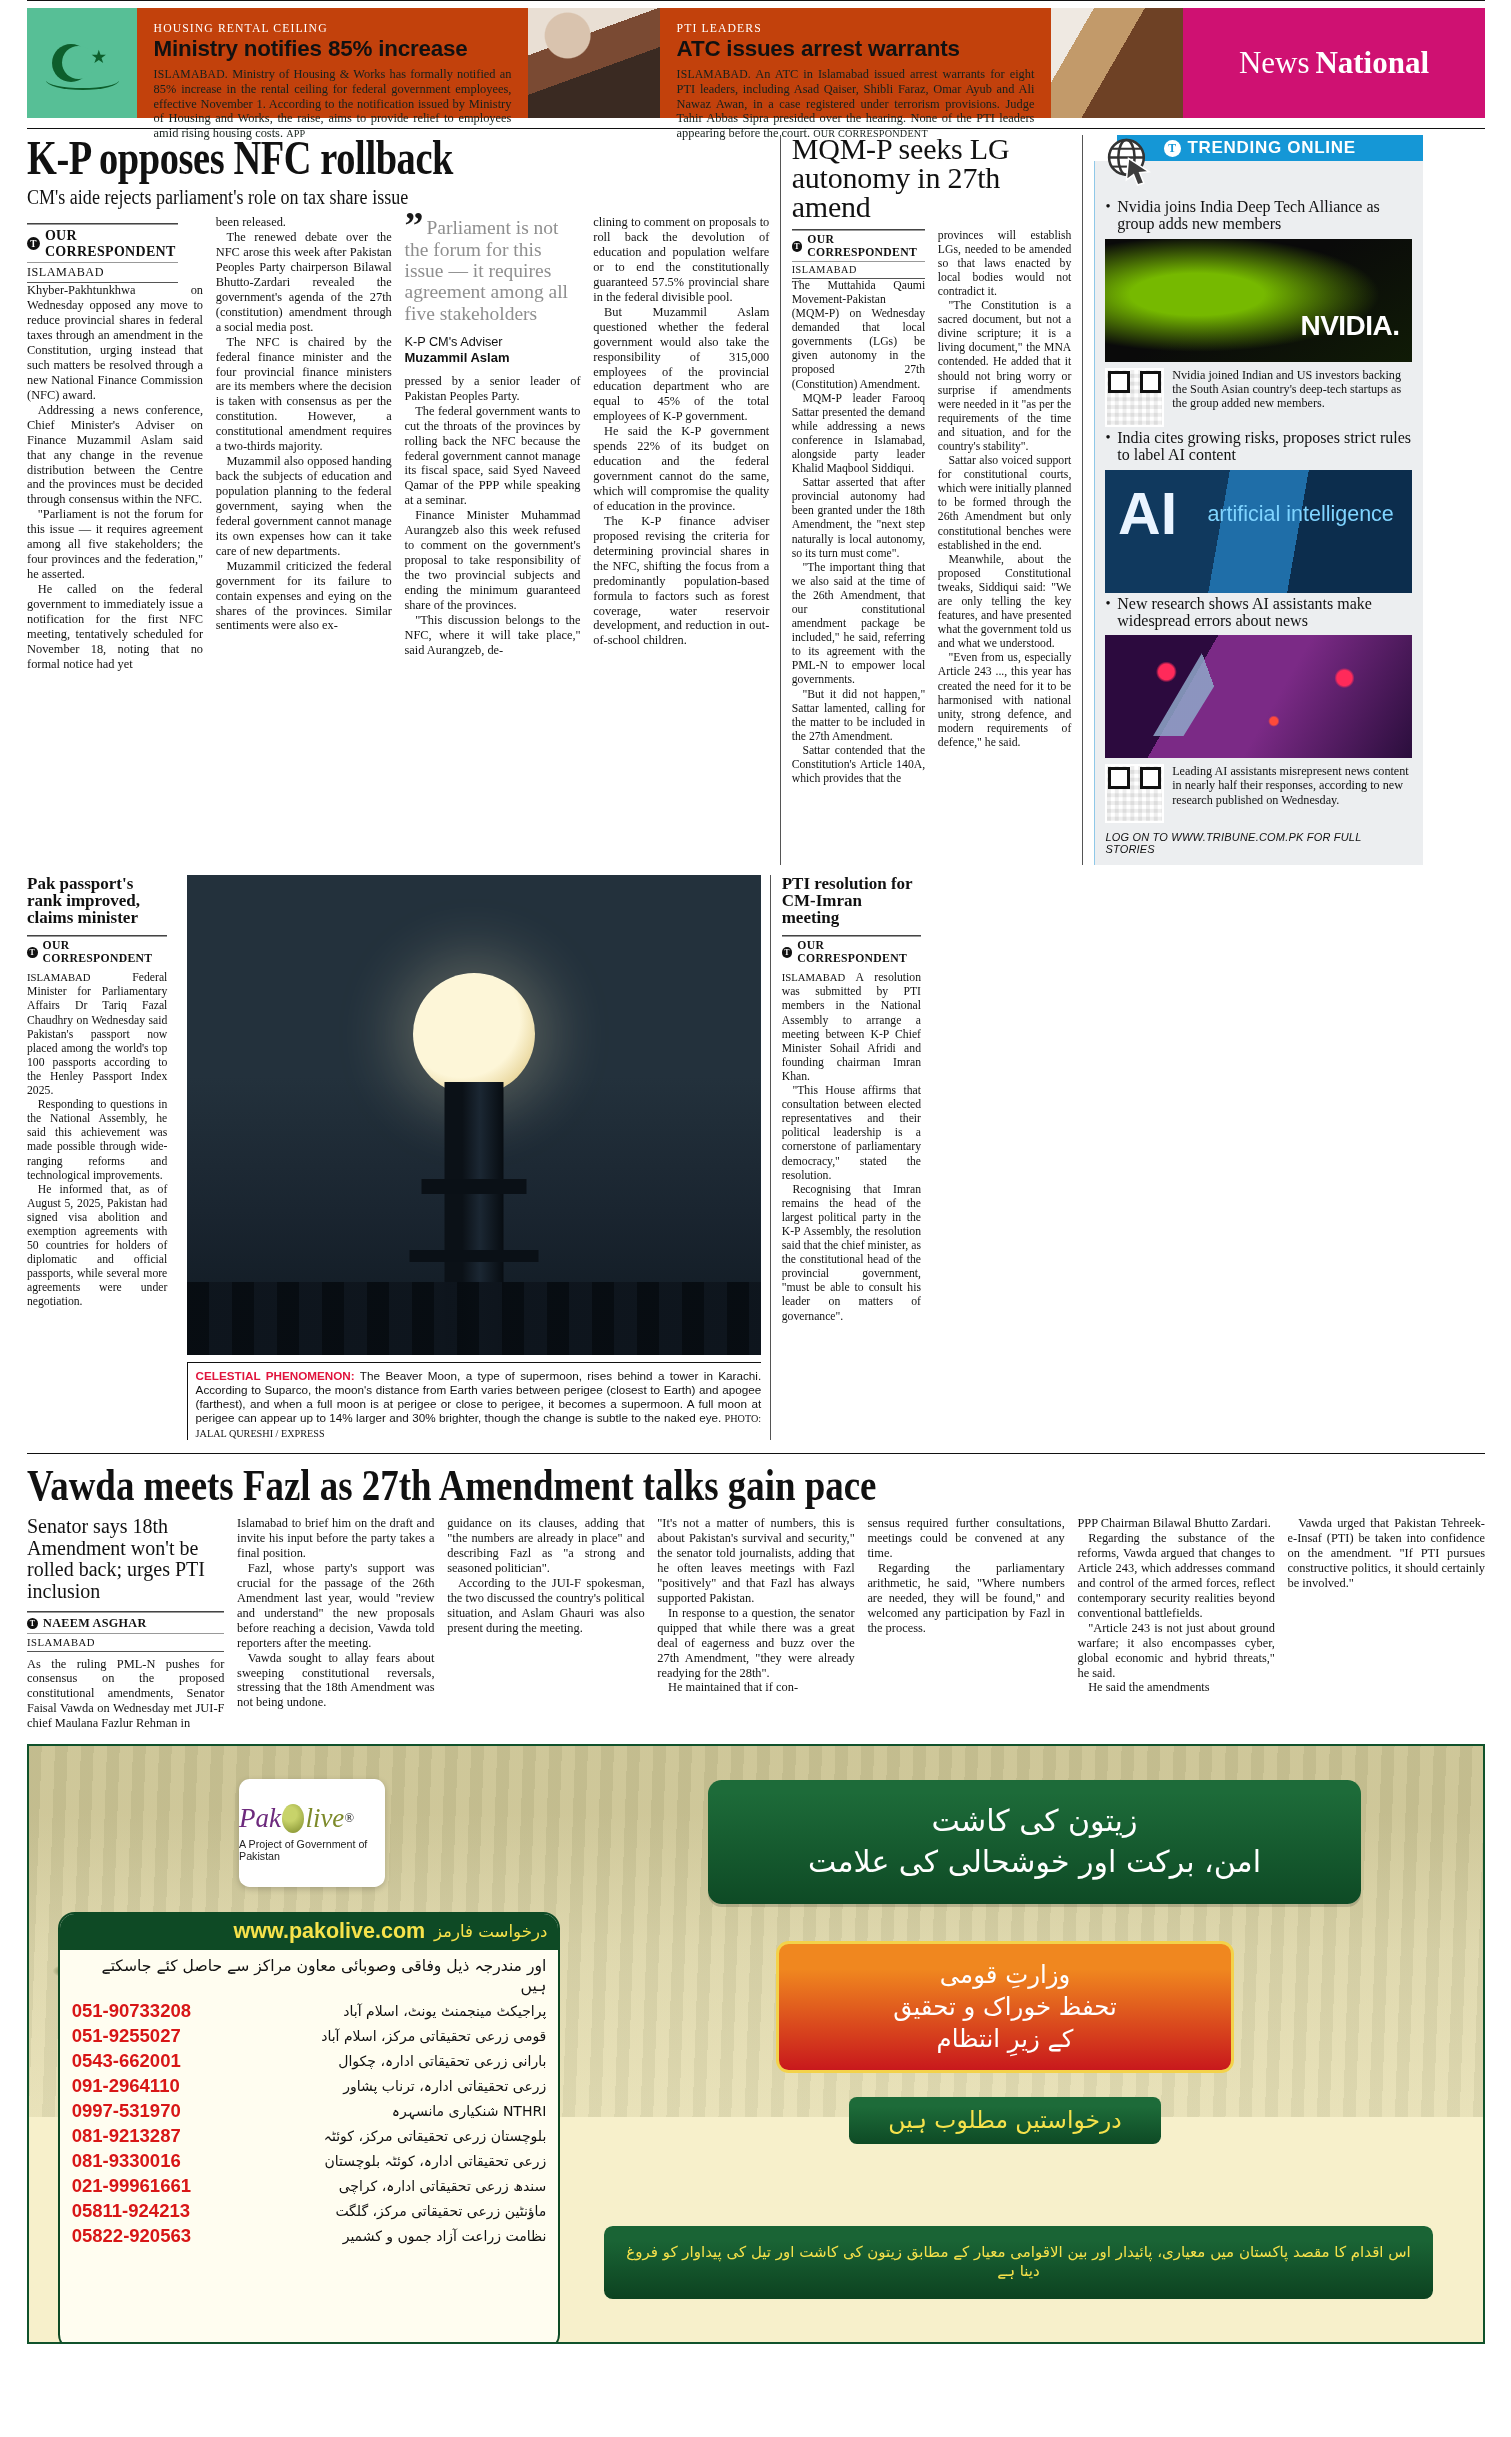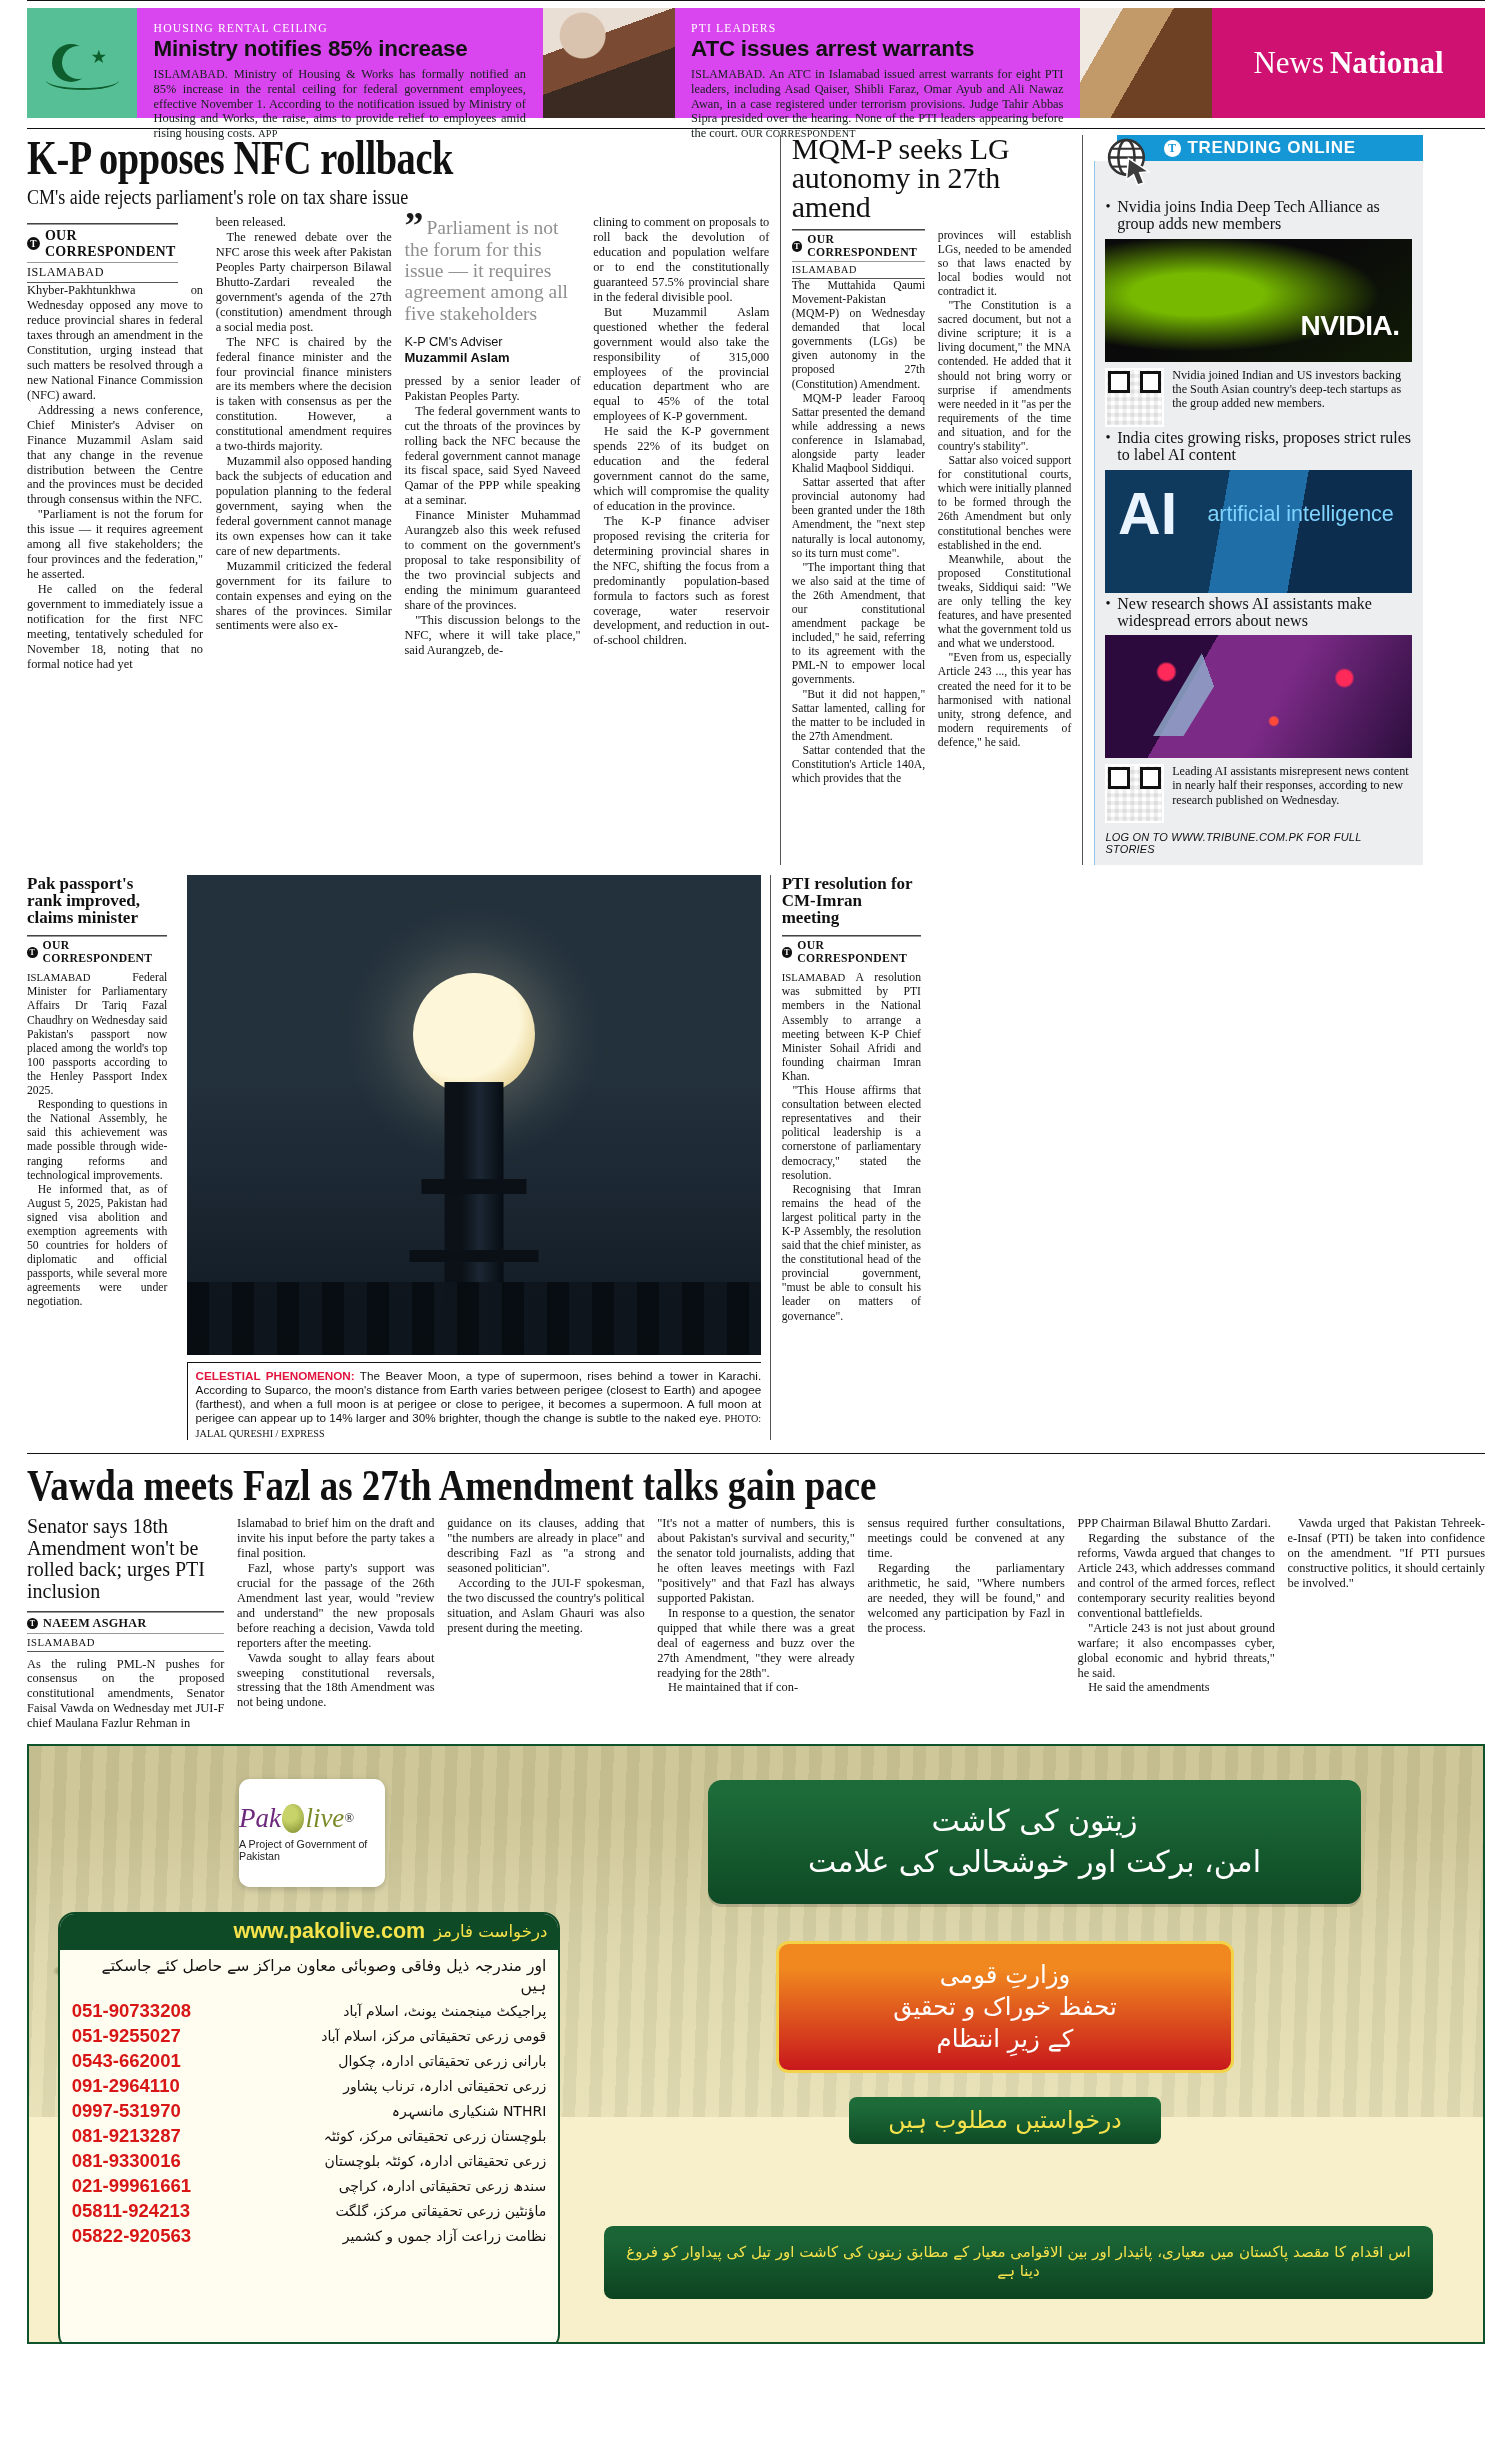--- a/index.html
+++ b/index.html
@@ -59,21 +59,21 @@
   }
   .flag-star {
     position: absolute; left: 45px; top: 12.7px;
     color: #0d5e2c; font-size: 18.5px; line-height: 1;
   }
   .flag-wreath {
     position: absolute; left: 0; bottom: 0; width: 73px; height: 19.5px;
     border-bottom: 2.4px double #0d5e2c; border-radius: 0 0 50% 50%;
   }
   .brief {
-    flex: 1; background: #d946ef; padding: 14.6px 16.6px 6.8px 16.6px; color: #10241c;
+    flex: 1; background: #c2410c; padding: 14.6px 16.6px 6.8px 16.6px; color: #10241c;
     position: relative;
   }
   .brief.second { }
   .brief-kicker {
     font-family: "Liberation Serif", serif;
     color: #ffffff; font-size: 11.7px; letter-spacing: 1.1px;
     text-transform: uppercase; margin-bottom: 2.9px;
   }
   .brief-head {
     font-family: "Liberation Sans", sans-serif;
@@ -96,21 +96,21 @@
       linear-gradient(160deg, #e9dfd4 0 30%, #7a4a33 30% 55%, #3a2a22 55% 100%),
       linear-gradient(30deg, #c08a5a 0 40%, #6b4330 100%);
     background-blend-mode: normal, normal, overlay;
   }
   .brief-photo.gavel {
     background-image:
       linear-gradient(120deg, #efe9e2 0 22%, #c29a6a 22% 48%, #6e4125 48% 100%),
       radial-gradient(ellipse at 62% 62%, #3a2114 0 28%, transparent 29%);
   }
   .news-national {
-    width: 273px; background: #cf1172; color: #fff;
+    width: 302px; background: #cf1172; color: #fff;
     display: flex; align-items: center; justify-content: center;
   }
   .news-national span {
     font-family: "Liberation Serif", serif;
     font-size: 31px; white-space: nowrap;
   }
   .news-national .b { font-weight: 700; margin-left: 5.9px; }
 
   
   .main-wrap { margin-top: 10.7px; }

